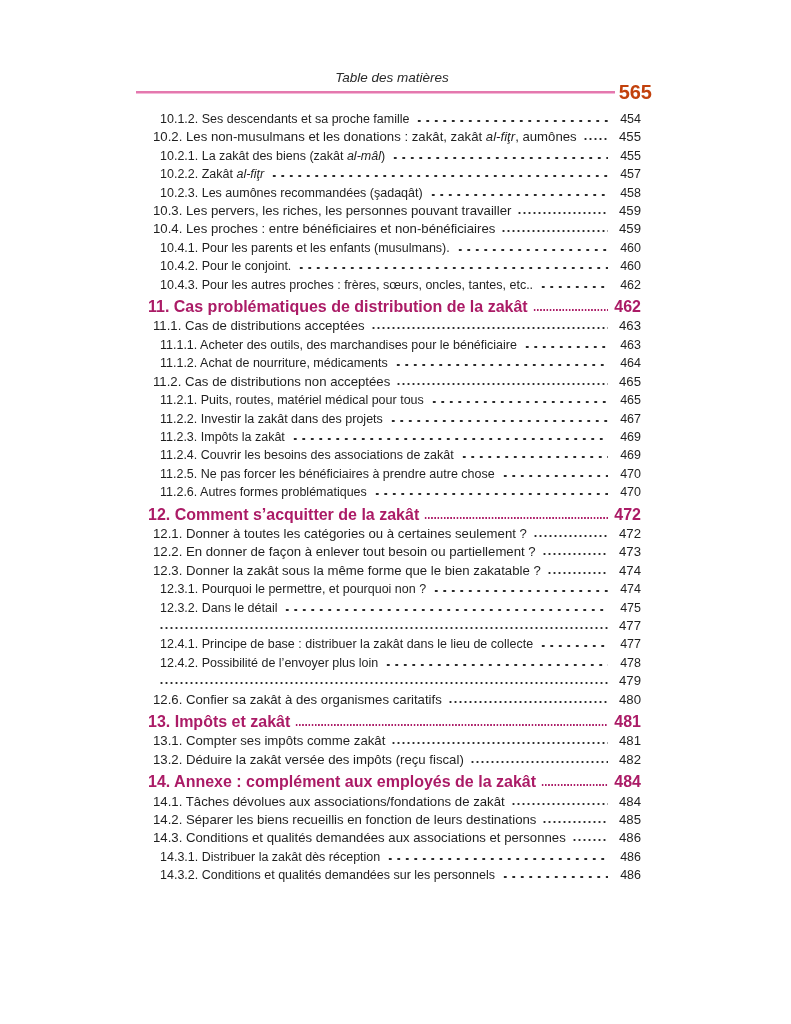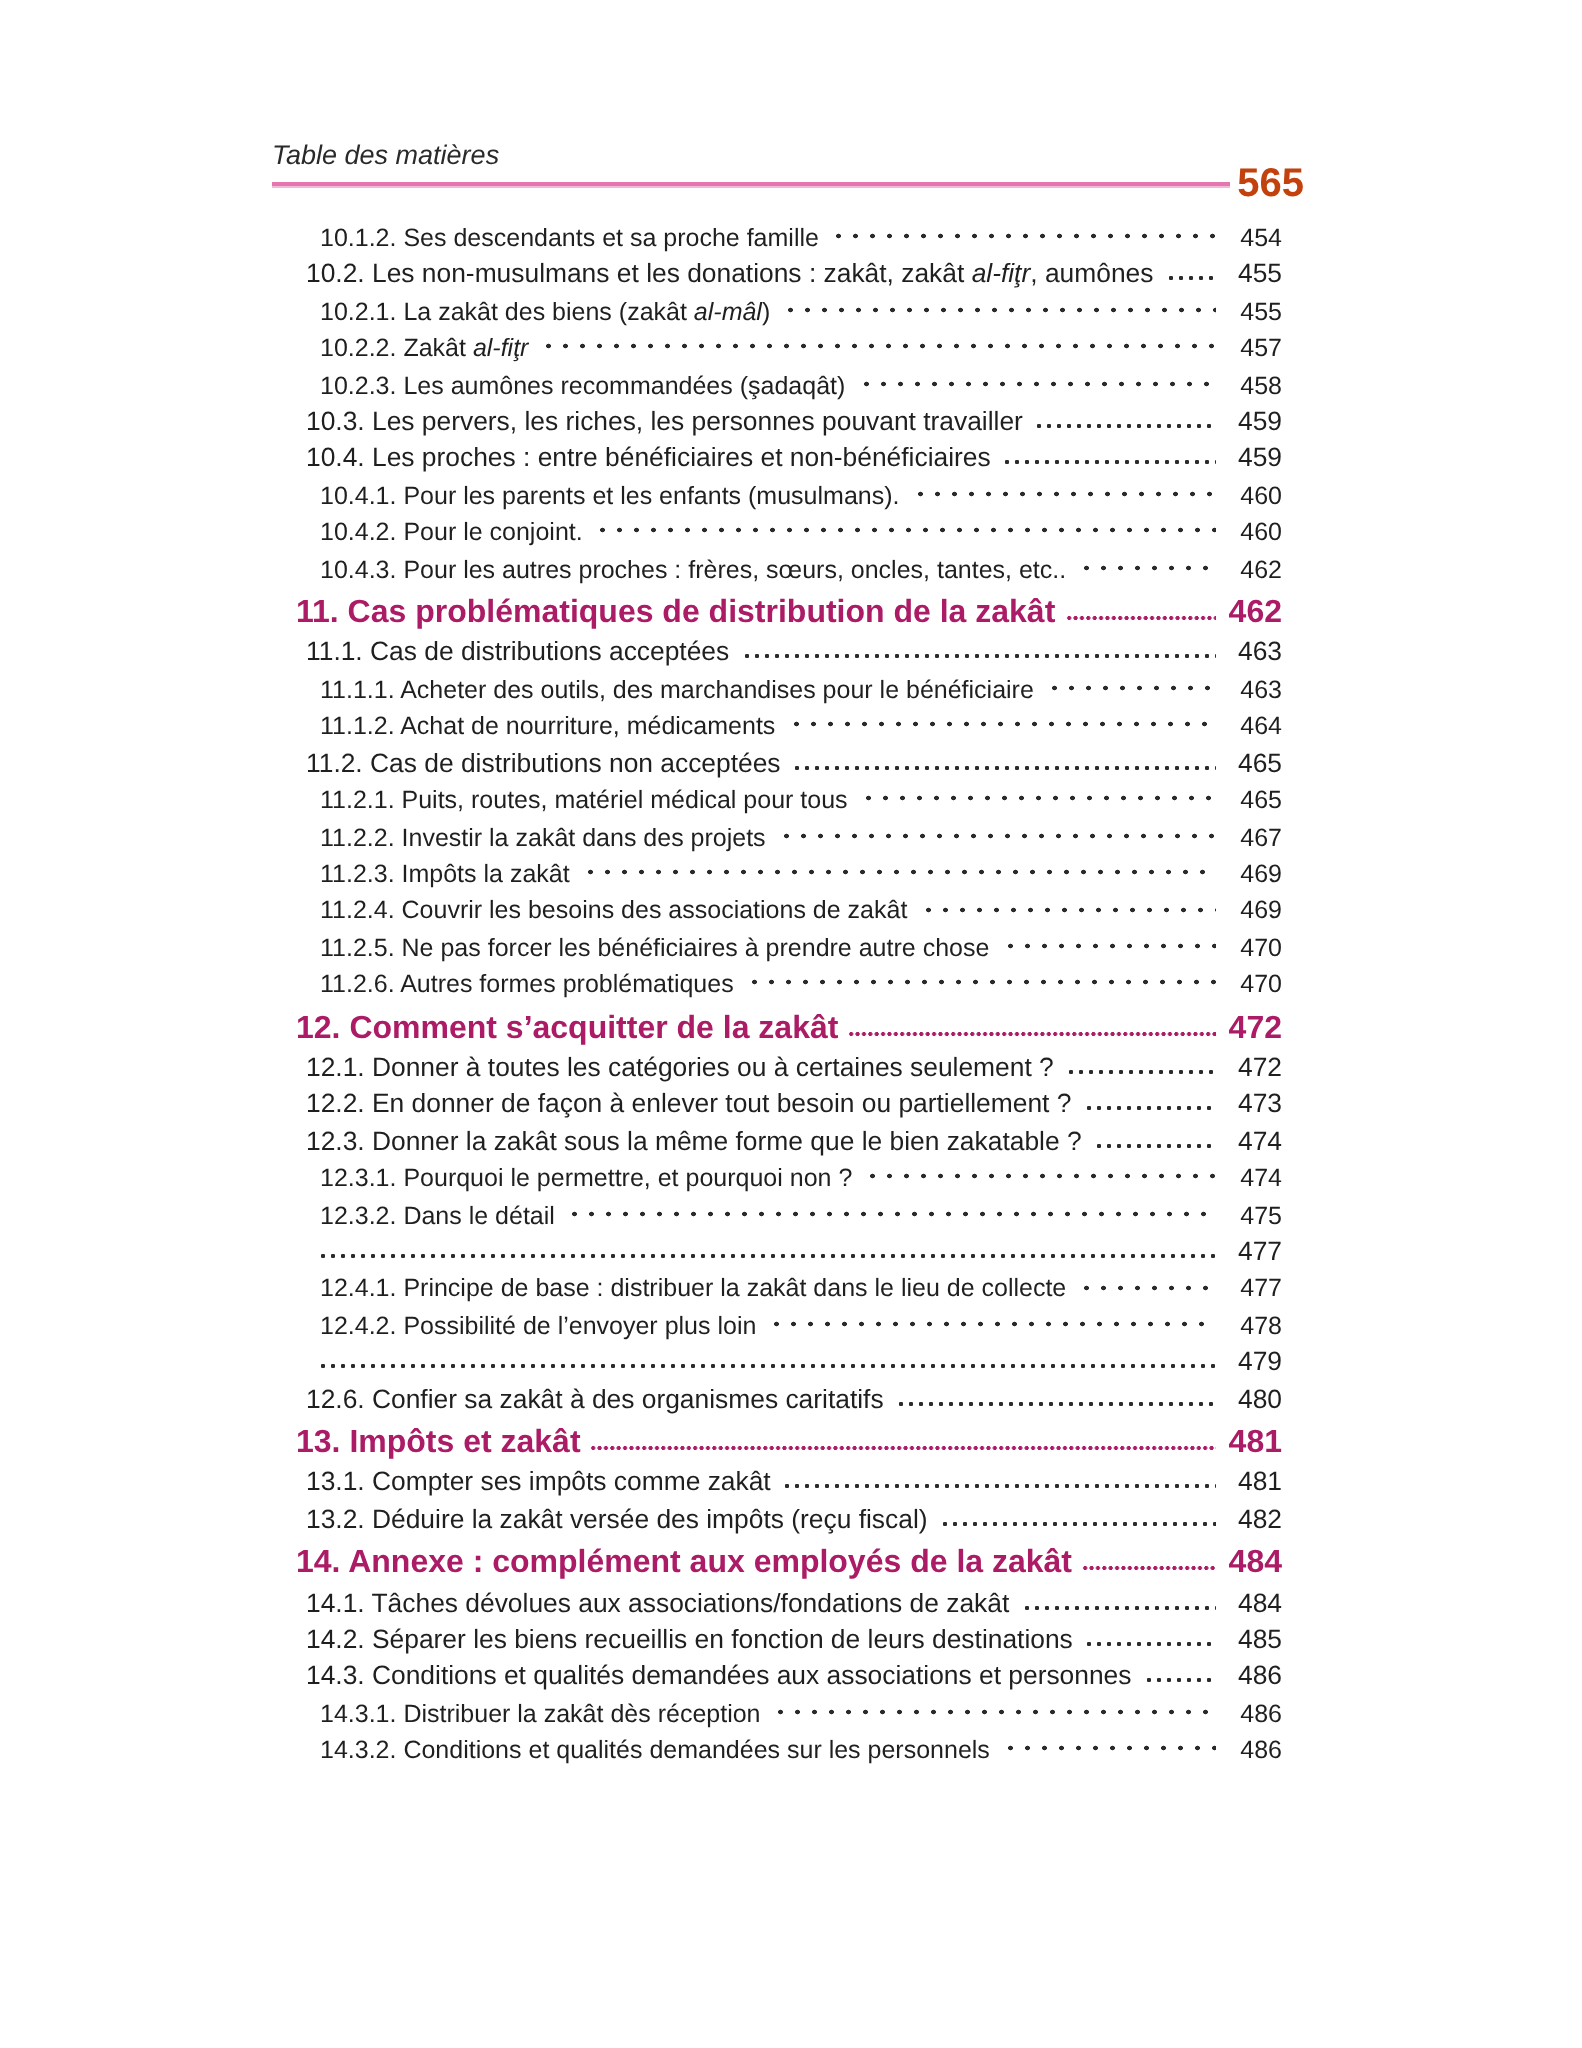--- a/index.html
+++ b/index.html
@@ -7,21 +7,21 @@
     position:relative;
     width:791px;height:1024px;
     background:#ffffff;
     font-family:"Liberation Sans", sans-serif;
     color:#1f1f1f;
     overflow:hidden;
   }
   
   .running-title{
     position:absolute;top:70px;left:136px;width:512px;
-    text-align:left;
+    text-align:center;
     font-style:italic;
     font-size:13.5px;
     color:#2a2a2a;
   }
   .header-rule-row{
     position:absolute;top:82px;left:136px;width:516px;
     display:flex;align-items:center;
   }
   .header-rule{
     flex:1;height:2px;
@@ -78,21 +78,20 @@
     font-size:13.2px;
   }
   .lvl2 .toc-leader{
     background-image:radial-gradient(circle,#2b2b2b 1px,transparent 1.2px);
     background-size:5px 4px;
   }
   
   .lvl3{
     padding-left:12px;
     font-size:12.5px;
-    align-items:center;
   }
   .lvl3 .toc-leader{
     background-image:radial-gradient(circle,#2b2b2b 1.1px,transparent 1.3px);
     background-size:8.5px 4px;
   }
 </style>
 </head>
 <body>
 
 <div class="page">

